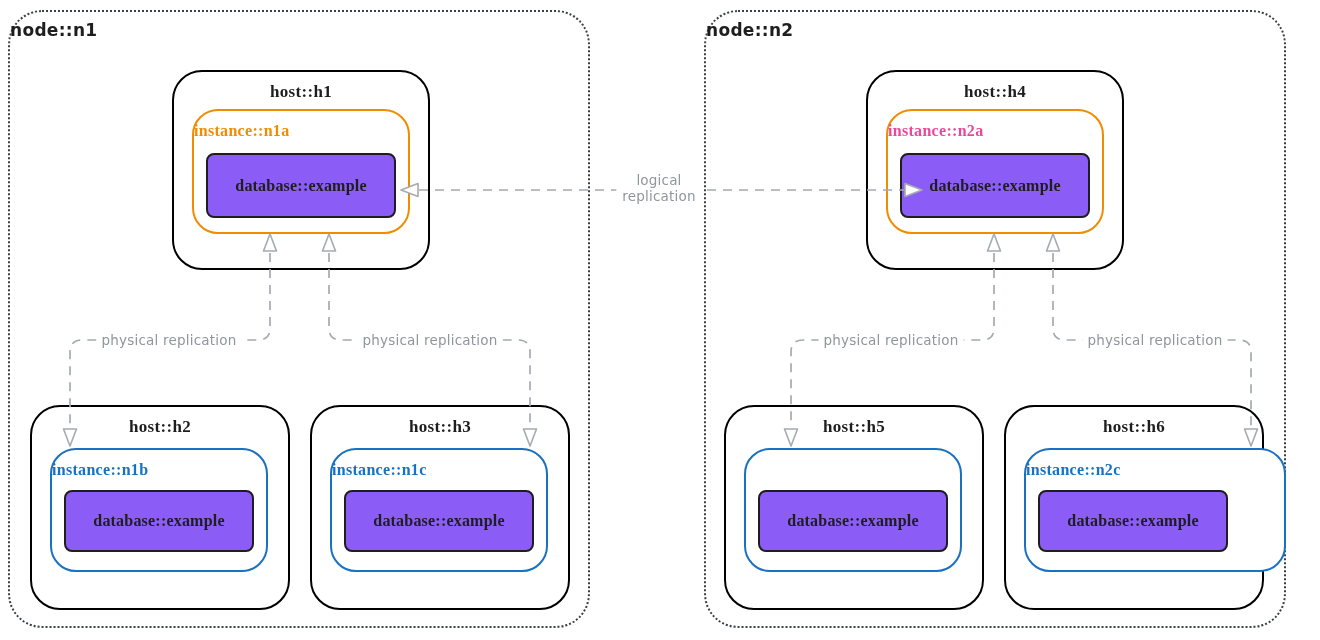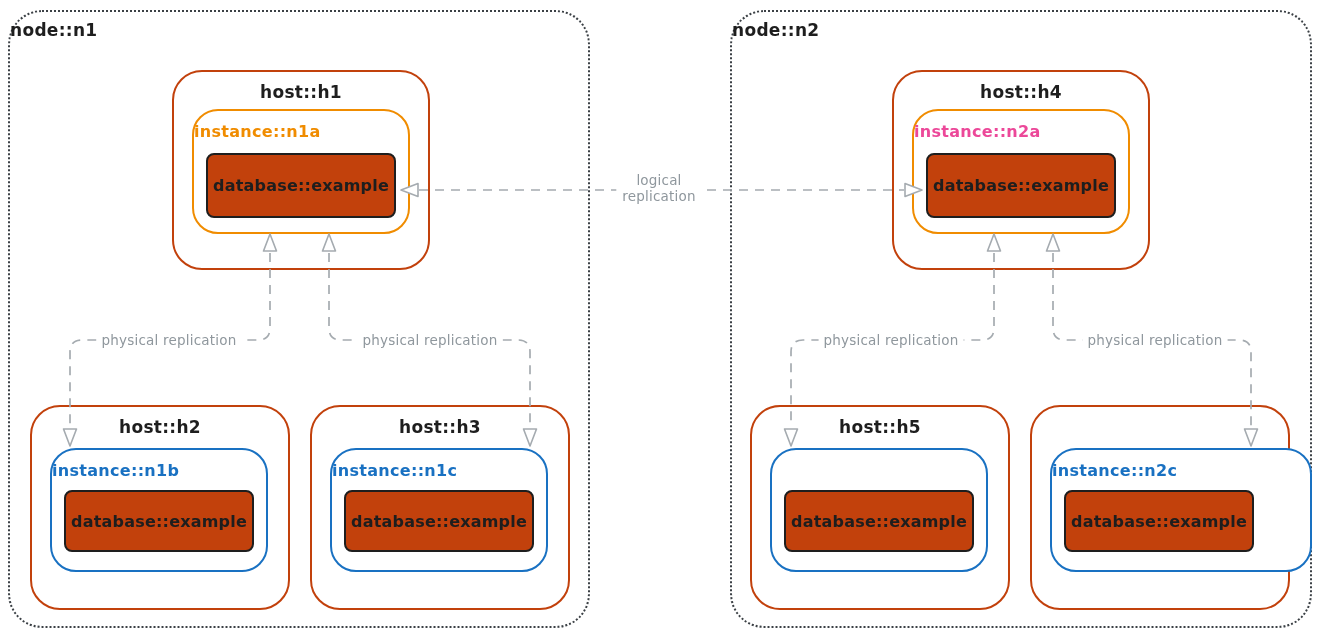--- a/index.html
+++ b/index.html
@@ -5,27 +5,27 @@
   html,body{margin:0;padding:0;background:#ffffff;}
   .canvas{
     position:relative;width:1320px;height:640px;background:#ffffff;overflow:hidden;
     font-family:"DejaVu Sans","Liberation Sans",sans-serif;color:#1e1e1e;
   }
   .node{
     position:absolute;width:578px;height:614px;
     border:2px dotted #3b4045;border-radius:34px;background:transparent;
   }
   .node-n1{left:8px;top:10px;}
-  .node-n2{left:730px;top:10px;}
+  .node-n2{left:704px;top:10px;}
   .node-label{
     position:absolute;top:8px;left:0;width:100%;text-align:left;
     font-size:17px;font-weight:bold;letter-spacing:.3px;
   }
   .host{
-    position:absolute;border:2px solid #c2410c;border-radius:30px;background:#ffffff;
+    position:absolute;border:2px solid #000000;border-radius:30px;background:#ffffff;font-family:Liberation Serif, serif;
   }
   .host-top{width:254px;height:196px;left:162px;top:58px;}
   .host-bl{width:256px;height:201px;left:20px;top:393px;}
   .host-br{width:256px;height:201px;left:300px;top:393px;}
   .node-n2 .host-top{left:160px;}
   .node-n2 .host-bl{left:18px;}
   .node-n2 .host-br{left:298px;}
   .host-label{
     position:absolute;top:10px;left:0;width:100%;text-align:center;
     font-size:17px;font-weight:bold;letter-spacing:.3px;
@@ -33,21 +33,21 @@
   .instance{
     position:absolute;left:18px;border:2px solid;border-radius:26px;background:#ffffff;
   }
   .inst-top{top:37px;width:214px;height:121px;}
   .inst-bottom{top:41px;width:214px;height:120px;}
   .instance-label{
     position:absolute;top:11px;left:0;width:100%;
     font-size:16px;font-weight:bold;letter-spacing:.3px;
   }
   .database{
-    position:absolute;left:12px;border:2px solid #1e1e1e;border-radius:8px;background:#c2410c;
+    position:absolute;left:12px;border:2px solid #1e1e1e;border-radius:8px;background:#8b5cf6;
     display:flex;align-items:center;justify-content:center;
   }
   .db-top{top:42px;width:186px;height:61px;}
   .db-bottom{top:40px;width:186px;height:58px;}
   .db-label{font-size:16px;font-weight:bold;letter-spacing:.2px;white-space:nowrap;}
   .connector-layer{
     position:absolute;left:0;top:0;width:1320px;height:640px;z-index:5;pointer-events:none;
   }
   .conn-label{
     position:absolute;transform:translate(-50%,-50%);z-index:6;
@@ -117,20 +117,21 @@
     <div class="host host-bl">
       <div class="host-label">host::h5</div>
       <div class="instance inst-bottom" style="border-color: rgb(25, 113, 194);">
         <div class="database db-bottom">
           <span class="db-label">database::example</span>
         </div>
       </div>
     </div>
 
     <div class="host host-br">
+      <div class="host-label">host::h6</div>
       <div class="instance inst-bottom" style="border-color: rgb(25, 113, 194); padding-left: 44px;">
         <div class="instance-label" style="color: rgb(25, 113, 194);">instance::n2c</div>
         <div class="database db-bottom">
           <span class="db-label">database::example</span>
         </div>
       </div>
     </div>
   </section>
 
   <svg class="connector-layer" viewBox="0 0 1320 640">

